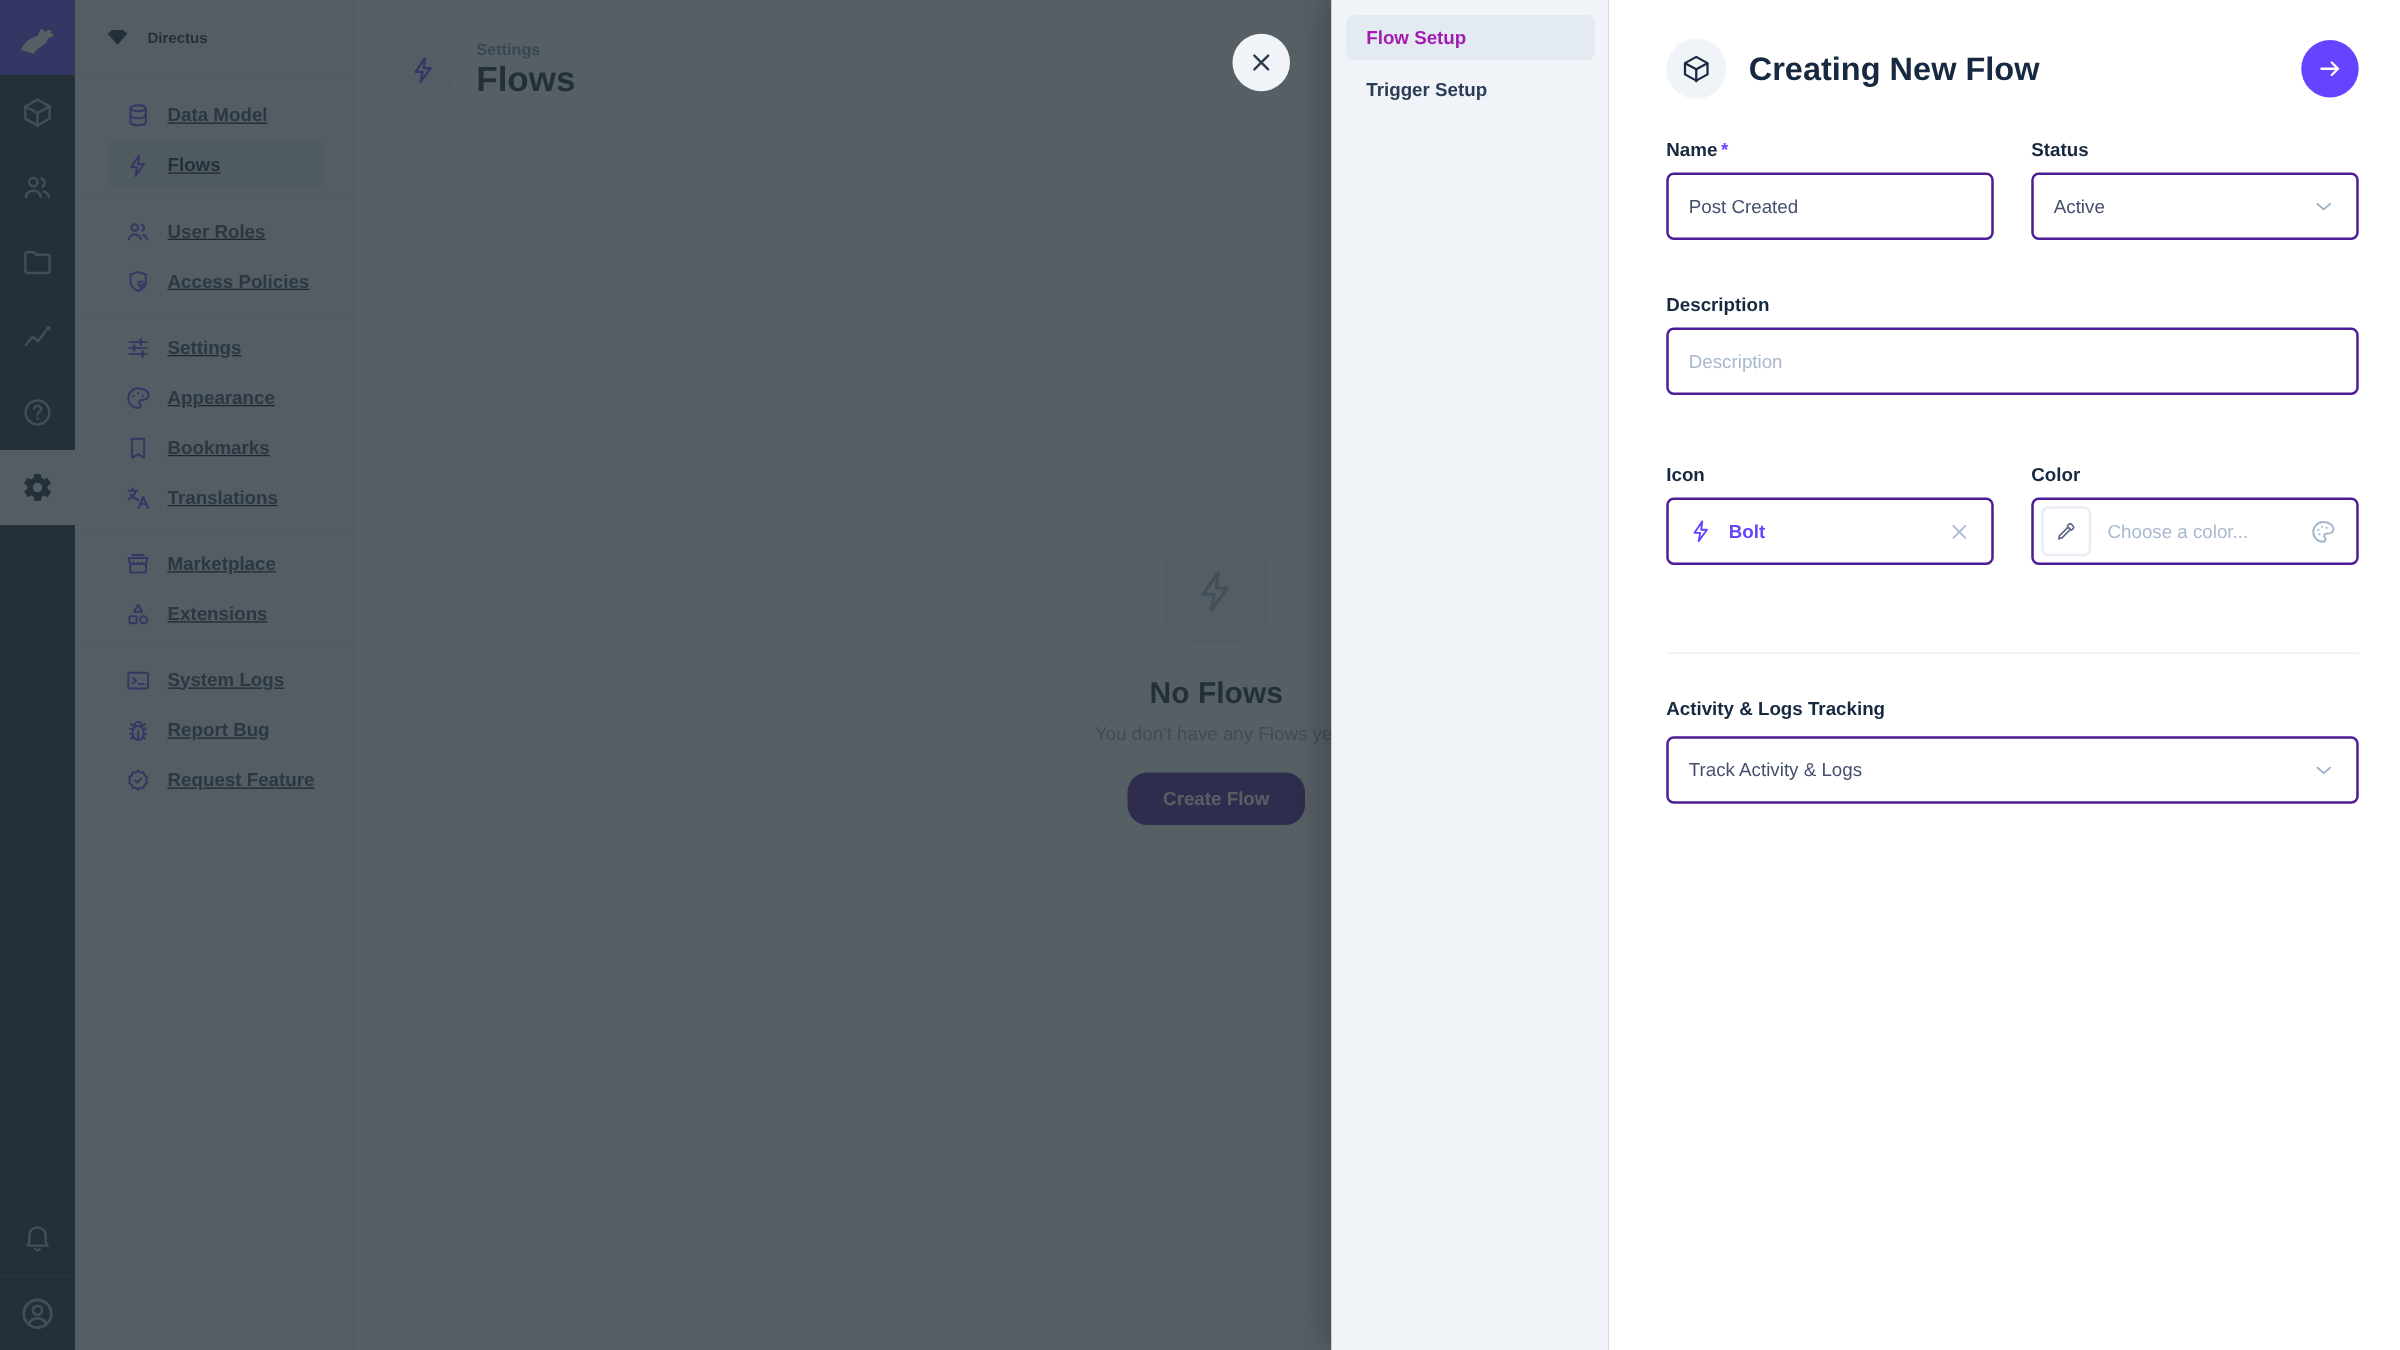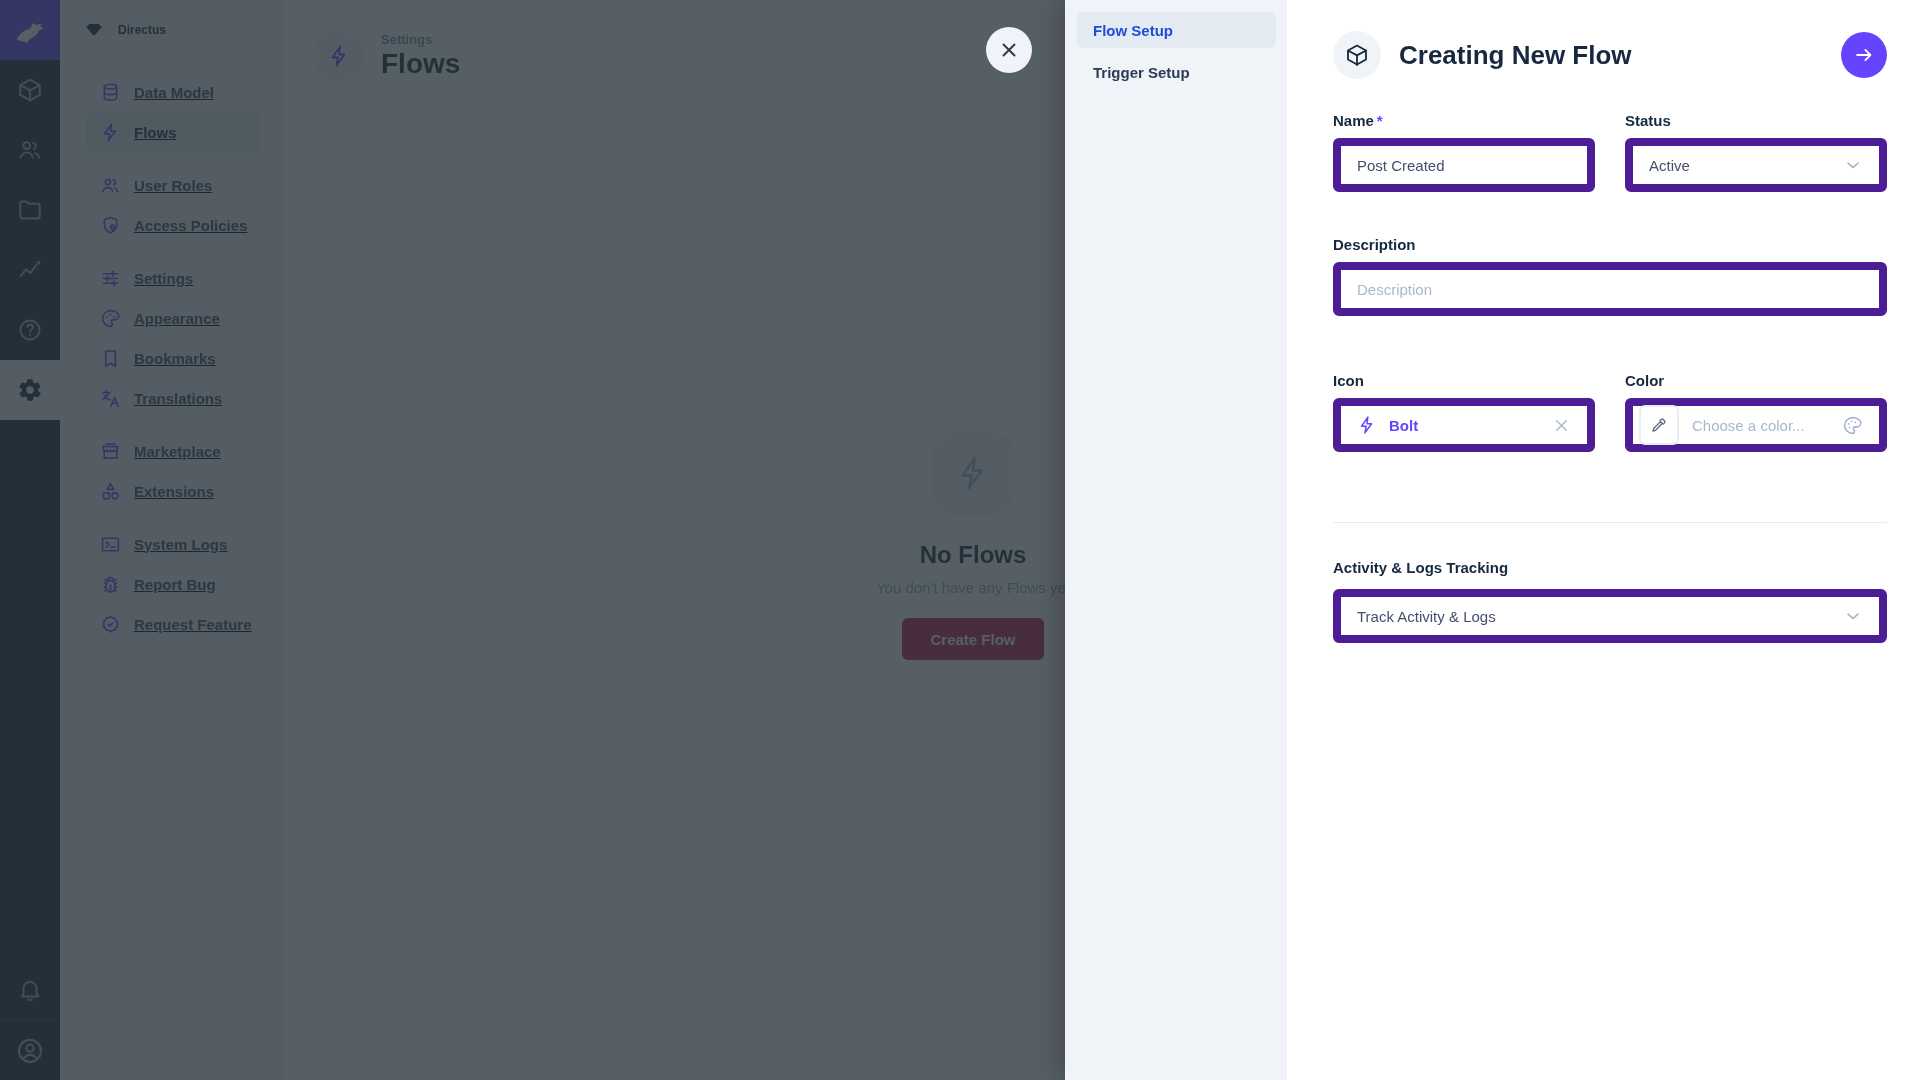--- a/index.html
+++ b/index.html
@@ -36,45 +36,45 @@
   
   .page { position:absolute; left:285px; top:0; right:0; height:1080px; background:#ffffff; z-index:1; }
   .page-header { display:flex; align-items:center; gap:16px; padding:30px 0 0 28px; }
   .title-icon { width:52px; height:52px; border-radius:50%; background:#f0f4f9; color:#6644ff; display:flex; align-items:center; justify-content:center; cursor:pointer; }
   .breadcrumb { font-size:13px; font-weight:600; color:#7c8db0; cursor:pointer; }
   .page-title { font-size:28px; font-weight:800; color:#172940; margin-top:1px; }
   .empty { position:absolute; left:528px; top:431px; width:320px; text-align:center; }
   .empty-icon { width:84px; height:84px; border-radius:26px; background:#f0f4f9; color:#a2b5cd; margin:0 auto; display:flex; align-items:center; justify-content:center; }
   .empty h2 { margin-top:26px; font-size:24px; font-weight:700; color:#172940; }
   .empty p { margin-top:10px; font-size:15px; color:#96a8c2; white-space:nowrap; }
-  .empty .cta { margin-top:22px; width:142px; height:42px; border:none; border-radius:6px; background:#be185d; color:#fff; font-size:15px; font-weight:600; font-family:inherit; cursor:pointer; }
+  .empty .cta { margin-top:22px; width:142px; height:42px; border:none; border-radius:16px; background:#4c1d95; color:#fff; font-size:15px; font-weight:600; font-family:inherit; cursor:pointer; }
 
   
   .overlay { position:absolute; inset:0; background:rgba(38,50,56,0.78); z-index:5; }
   .close-btn { position:absolute; left:986px; top:27px; width:46px; height:46px; border-radius:50%; border:none; background:#f0f4f9; color:#2c3a4e; display:flex; align-items:center; justify-content:center; z-index:20; cursor:pointer; }
 
   
   .drawer { position:absolute; left:1065px; right:0; top:0; bottom:0; display:flex; z-index:10; box-shadow:-6px 0 24px rgba(0,0,0,0.22); }
   .drawer-nav { width:222px; background:#f0f4f9; padding:12px 11px 0 12px; flex:0 0 auto; }
   .dnav-item { height:36px; display:flex; align-items:center; padding:0 16px; border-radius:6px; margin-bottom:6px; font-size:15px; font-weight:600; color:#2c3c55; cursor:pointer; }
-  .dnav-item.active { background:#e3eaf2; color:#1d4ed8; }
+  .dnav-item.active { background:#e3eaf2; color:#a21caf; }
   .drawer-main { flex:1; background:#fff; padding:0 33px 12px 46px; position:relative; }
   .dheader { margin-top:29px; height:52px; display:flex; align-items:center; }
   .dicon { width:48px; height:48px; border-radius:50%; background:#f0f4f9; color:#172940; display:flex; align-items:center; justify-content:center; }
   .dtitle { margin-left:18px; font-size:26px; font-weight:700; color:#172940; }
   .arrow-btn { margin-left:auto; width:46px; height:46px; border:none; border-radius:50%; background:#6644ff; color:#fff; display:flex; align-items:center; justify-content:center; cursor:pointer; }
 
   .form-row { display:flex; gap:30px; }
   .form-row.r1 { margin-top:31px; }
   .form-row.r2 { margin-top:44px; }
   .form-row.r3 { margin-top:56px; }
   .field { flex:1; min-width:0; }
   .field > label { display:block; font-size:15px; font-weight:700; color:#172940; margin-bottom:9px; cursor:default; }
   .req { color:#6644ff; margin-left:3px; }
-  .control { height:54px; border:8px solid #4c1d95; border-radius:6px; background:#fff; display:flex; align-items:center; padding:0 16px; position:relative; font-size:15px; color:#44506b; }
+  .control { height:54px; border:2px solid #4c1d95; border-radius:6px; background:#fff; display:flex; align-items:center; padding:0 16px; position:relative; font-size:15px; color:#44506b; }
   .control input { border:none; outline:none; flex:1; min-width:0; font-family:inherit; font-size:15px; color:#44506b; background:transparent; }
   .control input::placeholder { color:#a9b8cf; }
   .chev { color:#9fb0c9; margin-left:auto; flex:0 0 auto; }
   .sel-value { color:#44506b; }
   .icon-field .bolt-glyph { color:#6644ff; margin-right:12px; }
   .icon-field .icon-value { color:#6644ff; font-weight:700; }
   .clear-x { color:#a9b8cf; margin-left:auto; cursor:pointer; }
   .color-field { padding-left:6px; }
   .swatch-btn { width:40px; height:40px; border:2px solid #e7edf3; border-radius:6px; background:#fff; color:#5c6b85; display:flex; align-items:center; justify-content:center; margin-right:13px; cursor:pointer; flex:0 0 auto; }
   .palette-glyph { color:#a2b5cd; margin-left:auto; cursor:pointer; flex:0 0 auto; }

